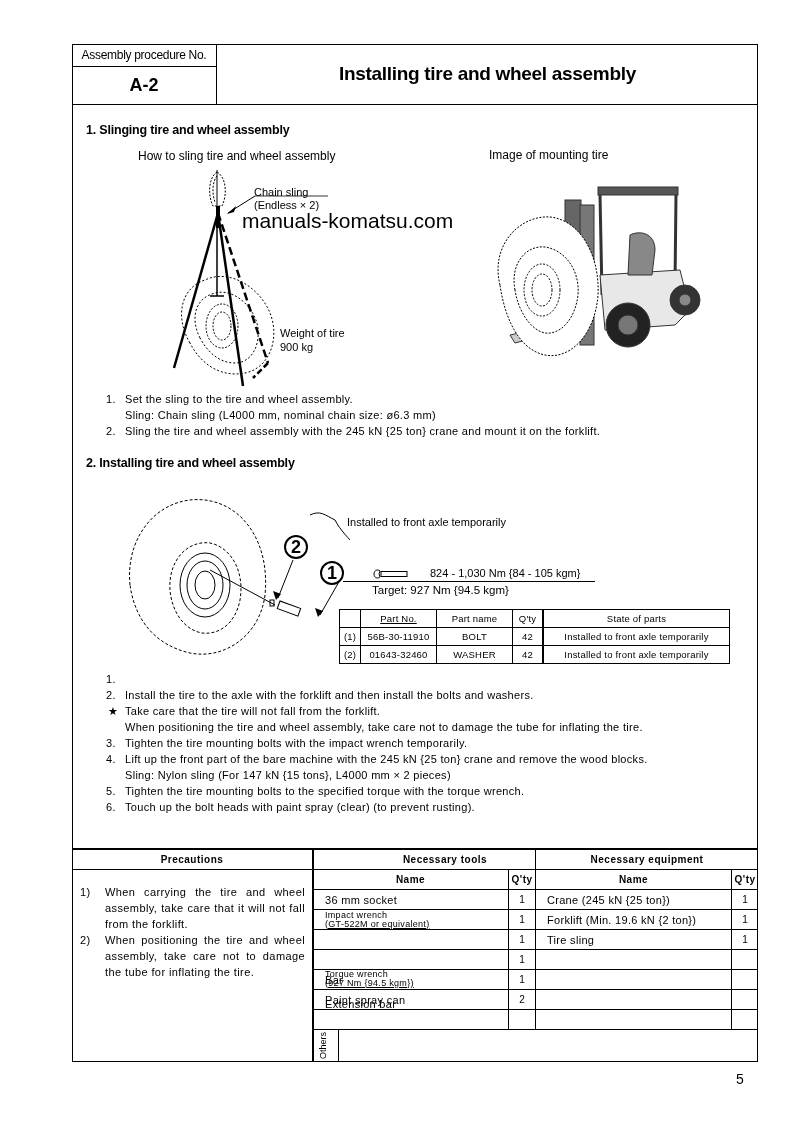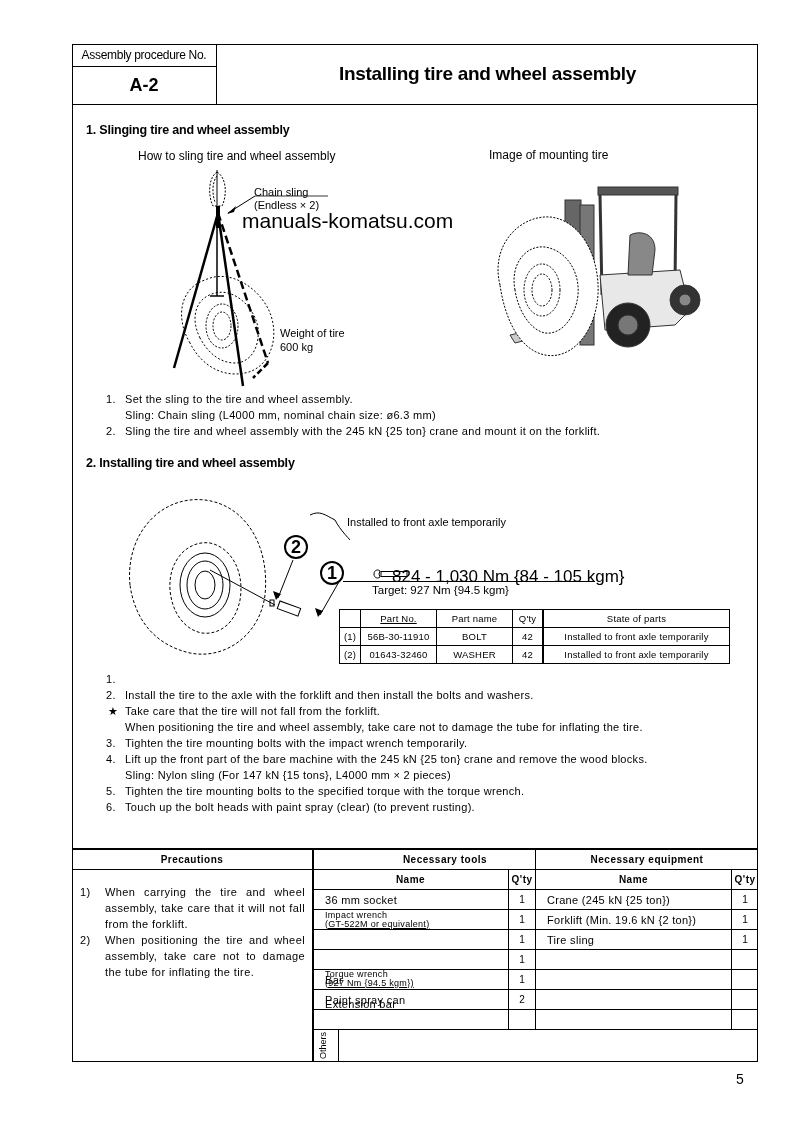--- a/index.html
+++ b/index.html
@@ -68,21 +68,21 @@
   <path d="M78 45 L105 28" stroke="#000" stroke-width="1"></path>
   <path d="M77 46 L86 38 L84 44 Z" fill="#000"></path>
   <line x1="105" y1="28" x2="178" y2="28" stroke="#000" stroke-width="0.8"></line>
 </svg>
 <div class="abs" style="left:254px;top:186px;font-size:11px;line-height:13px;">
   <div>Chain sling</div>
   <div>(Endless × 2)</div>
 </div>
 <div class="abs" style="left:280px;top:326px;font-size:11px;line-height:14px;">
   <div>Weight of tire</div>
-  <div>600 kg</div>
+  <div>900 kg</div>
 </div>
 
 <div class="abs watermark" style="left:242px;top:209px;">manuals-komatsu.com</div>
 
 <svg class="abs" style="left:480px;top:175px;" width="230" height="190">
   <g fill="#bbb" stroke="#333" stroke-width="1">
     <rect x="118" y="12" width="80" height="8" fill="#555"></rect>
     <line x1="120" y1="20" x2="122" y2="120" stroke-width="3"></line>
     <line x1="196" y1="20" x2="195" y2="110" stroke-width="3"></line>
     <rect x="85" y="25" width="16" height="140" fill="#666"></rect>
@@ -143,21 +143,21 @@
 </svg>
 <div class="abs" style="left:284px;top:535px;width:24px;height:24px;border:2.5px solid #000;border-radius:50%;font-size:18px;font-weight:bold;display:flex;align-items:center;justify-content:center;box-sizing:border-box;"><span style="font-size:0;">②</span>2</div>
 <div class="abs" style="left:320px;top:561px;width:24px;height:24px;border:2.5px solid #000;border-radius:50%;font-size:18px;font-weight:bold;display:flex;align-items:center;justify-content:center;box-sizing:border-box;"><span style="font-size:0;">①</span>1</div>
 
 <div class="abs" style="left:347px;top:516px;font-size:11px;">Installed to front axle temporarily</div>
 
 <svg class="abs" style="left:372px;top:568px;" width="36" height="12">
   <path d="M2 6 C2 2,6 1,8 3 L7 6 L8 9 C6 11,2 10,2 6 Z" fill="none" stroke="#000"></path>
   <rect x="9" y="3.5" width="26" height="5" fill="none" stroke="#000"></rect>
 </svg>
-<div class="abs" style="left:392px;top:567px;font-size:17px;">824 - 1,030 Nm {84 - 105 kgm}</div>
+<div class="abs" style="left:430px;top:567px;font-size:11px;">824 - 1,030 Nm {84 - 105 kgm}</div>
 <div class="abs" style="left:343px;top:581px;width:252px;height:0;border-top:1px solid #000;"></div>
 <div class="abs" style="left:372px;top:584px;font-size:11.5px;">Target: 927 Nm {94.5 kgm}</div>
 
 <table class="parts">
   <tbody>
       <tr>
     <td style="width:16px;"></td>
     <td style="width:71px;text-decoration:underline;">Part No.</td>
     <td style="width:71px;">Part name</td>
     <td style="width:25px;">Q'ty</td>

